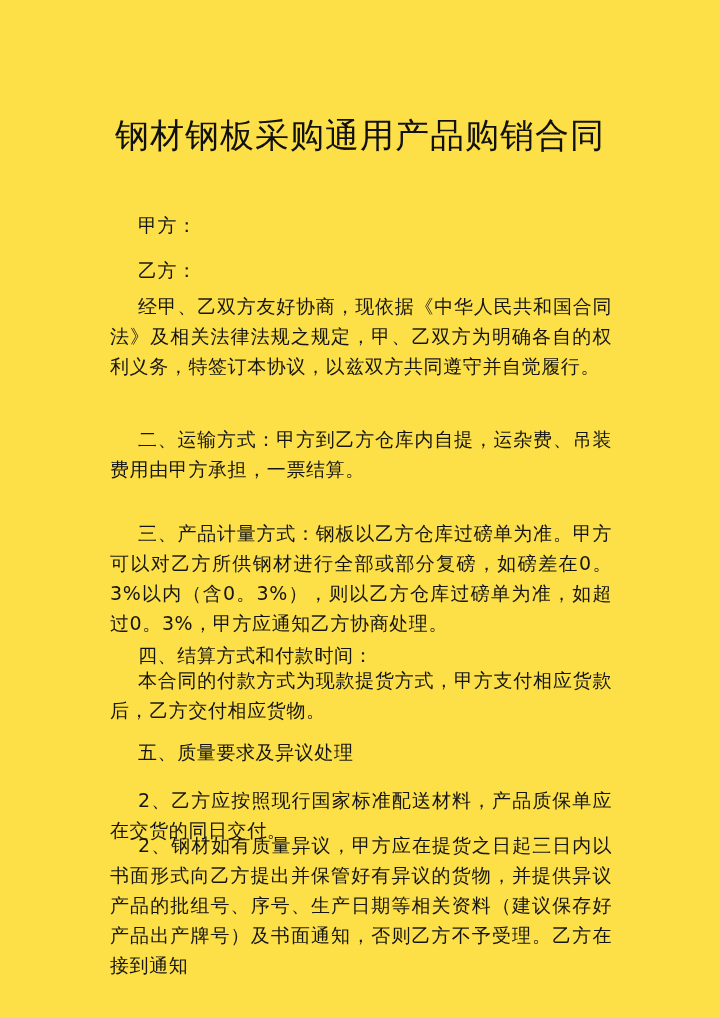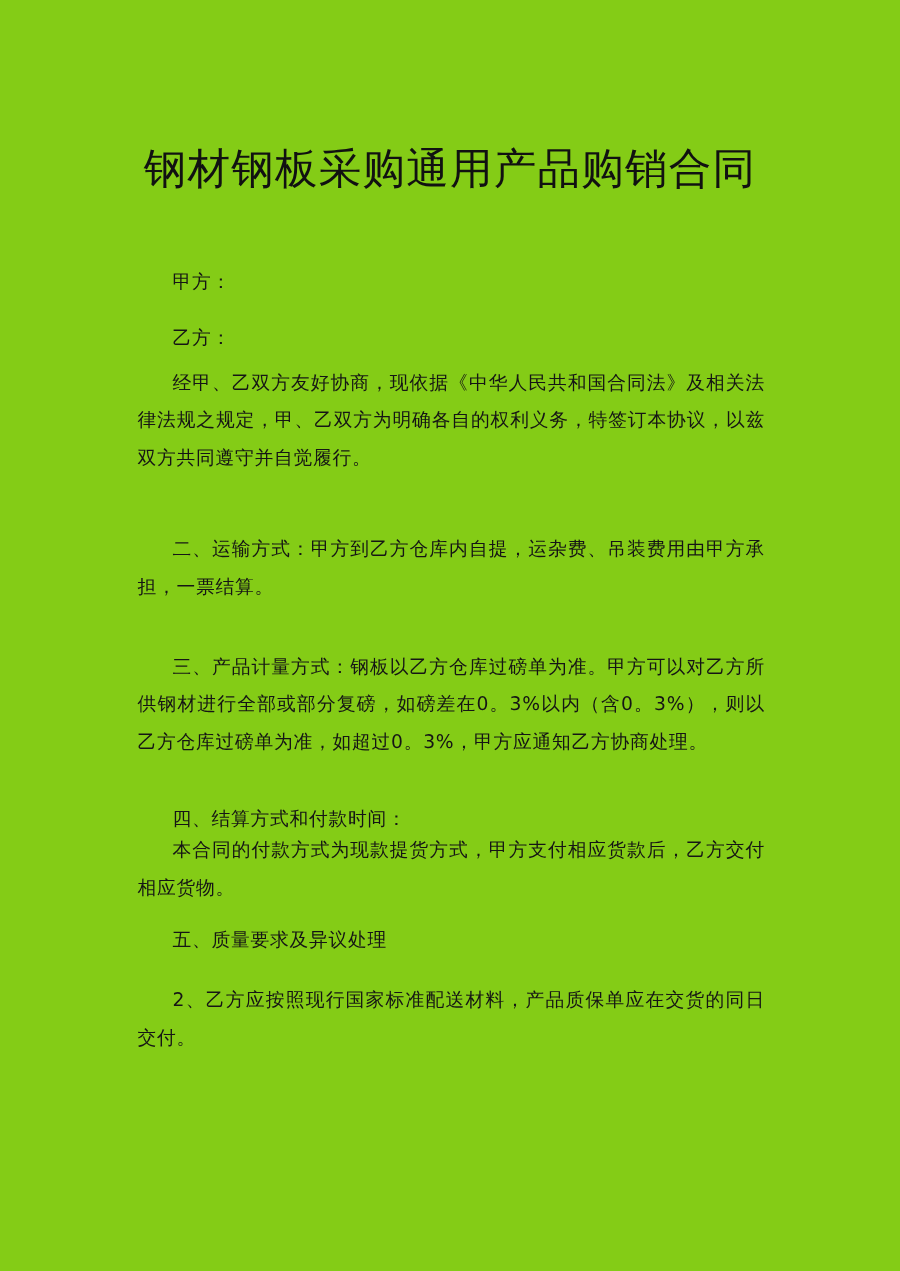--- a/index.html
+++ b/index.html
@@ -13,41 +13,41 @@
     overflow: hidden;
     position: relative;
     font-family: "DejaVu Sans", "Liberation Sans", sans-serif;
     color: #111111;
   }
   .page {
     position: absolute;
     left: 0; top: 0;
     width: 720px;
     height: 1017px;
-    background: #84cc16;
+    background: #fde047;
   }
   .title {
     position: absolute;
     left: 0;
     width: 720px;
     top: 112px;
     text-align: center;
     font-family: "DejaVu Serif", "Liberation Serif", serif;
     font-size: 34px;
     letter-spacing: 1px;
     color: #111111;
     line-height: 46px;
     margin: 0;
     font-weight: normal;
   }
   .para {
     position: absolute;
     left: 110px;
     width: 502px;
-    font-size: 15px;
+    font-size: 19px;
     line-height: 30px;
     letter-spacing: 0.6px;
     text-indent: 28px;
     text-align: justify;
     margin: 0;
     color: #151515;
   }
 </style>
 </head>
 <body>
@@ -58,13 +58,14 @@
   <p class="para" style="top:210px;">甲方：</p>
   <p class="para" style="top:255px;">乙方：</p>
 
   <p class="para" style="top:291px;">经甲、乙双方友好协商，现依据《中华人民共和国合同法》及相关法律法规之规定，甲、乙双方为明确各自的权利义务，特签订本协议，以兹双方共同遵守并自觉履行。</p>
   <p class="para" style="top:424px;">二、运输方式：甲方到乙方仓库内自提，运杂费、吊装费用由甲方承担，一票结算。</p>
   <p class="para" style="top:518px;">三、产品计量方式：钢板以乙方仓库过磅单为准。甲方可以对乙方所供钢材进行全部或部分复磅，如磅差在0。3%以内（含0。3%），则以乙方仓库过磅单为准，如超过0。3%，甲方应通知乙方协商处理。</p>
   <p class="para" style="top:620px;margin-top:20px;">四、结算方式和付款时间：</p>
   <p class="para" style="top:737px;">五、质量要求及异议处理</p>
   <p class="para" style="top:665px;">本合同的付款方式为现款提货方式，甲方支付相应货款后，乙方交付相应货物。</p>
   <p class="para" style="top:785px;">2、乙方应按照现行国家标准配送材料，产品质保单应在交货的同日交付。</p>
+  <p class="para" style="top:830px;">2、钢材如有质量异议，甲方应在提货之日起三日内以书面形式向乙方提出并保管好有异议的货物，并提供异议产品的批组号、序号、生产日期等相关资料（建议保存好产品出产牌号）及书面通知，否则乙方不予受理。乙方在接到通知</p>
 </div>
 
 </body></html>

